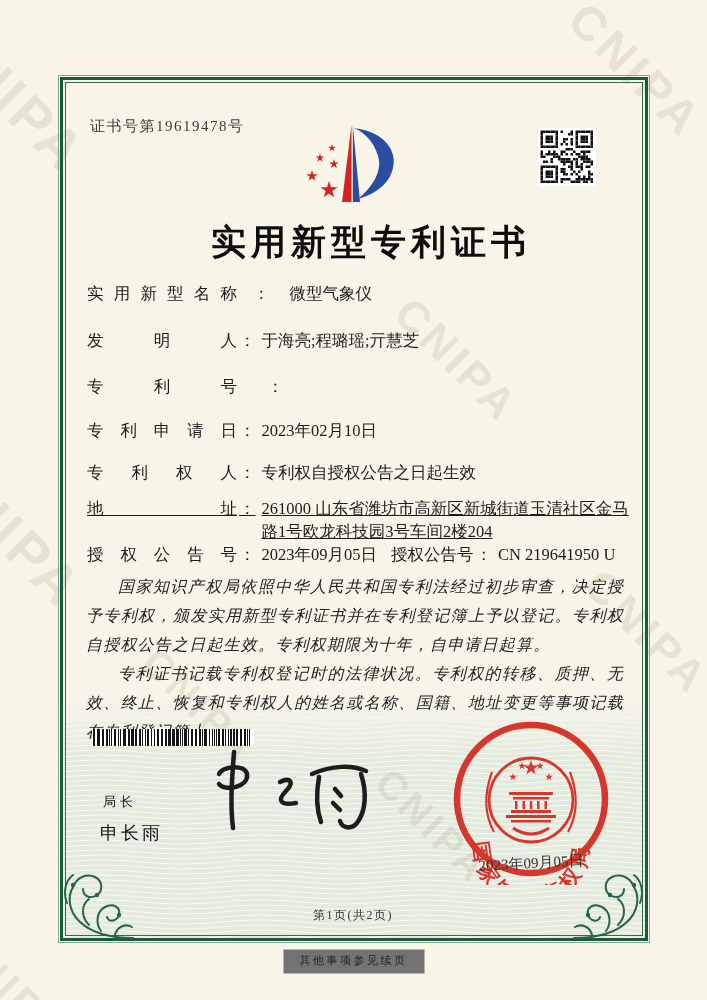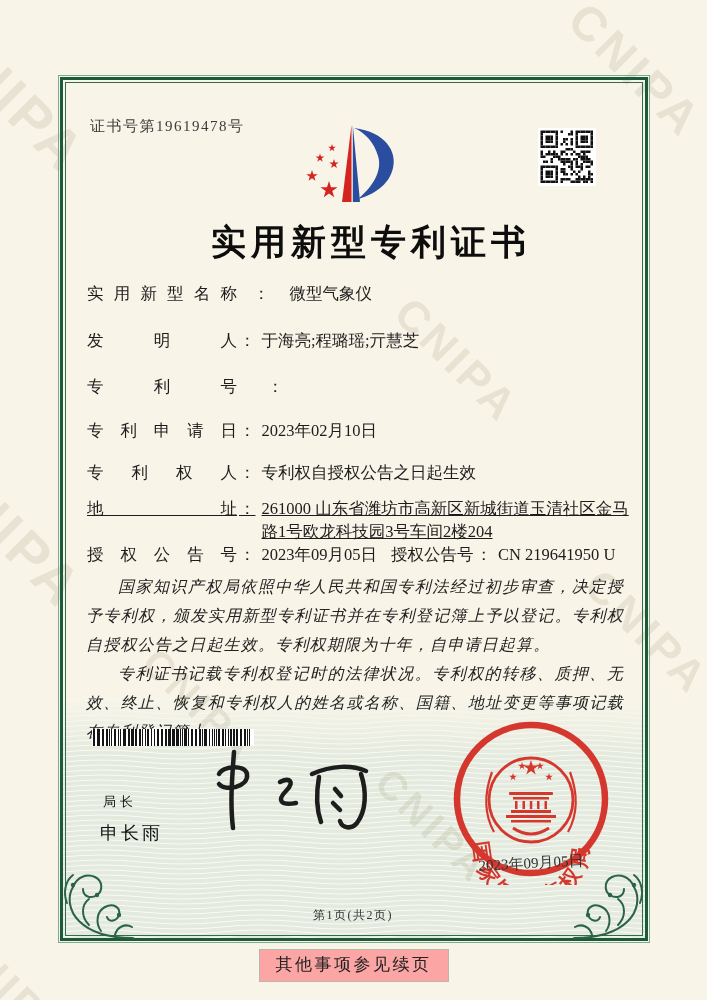--- a/index.html
+++ b/index.html
@@ -42,22 +42,22 @@
     font-style:italic;letter-spacing:1.2px;text-align:justify;color:#222;}
   .legal p{margin:0;text-indent:2em;}
   .barcode{position:absolute;left:92px;top:729px;}
   .signer-title{position:absolute;left:103px;top:793px;font-size:13px;letter-spacing:4px;font-family:"Liberation Sans","DejaVu Sans",sans-serif;color:#111;}
   .signer-name{position:absolute;left:100px;top:821px;font-size:18px;letter-spacing:3px;font-family:"Liberation Sans","DejaVu Sans",sans-serif;color:#111;}
   .signature{position:absolute;left:200px;top:744px;}
   .seal{position:absolute;left:449px;top:717px;mix-blend-mode:multiply;}
   .page-indicator{position:absolute;left:58px;top:907px;width:590px;text-align:center;font-size:12px;letter-spacing:1.5px;color:#333;z-index:6;}
   .note-box{
     position:absolute;left:50%;top:949px;transform:translateX(-50%);
-    border:1px solid #b9b7a8;background:#fca5a5;padding:3px 16px 5px;
-    font-size:17px;letter-spacing:2.5px;color:#222;white-space:nowrap;z-index:6;
+    border:1px solid #b9b7a8;background:#737373;padding:3px 16px 5px;
+    font-size:11px;letter-spacing:2.5px;color:#222;white-space:nowrap;z-index:6;
   }
 </style>
 </head>
 <body>
 
 <div class="page">
 
   <div id="wm-layer">
       <span class="wm" style="left: -35px; top: 5px; font-size: 56px;">CNIPA</span>
       <span class="wm" style="left: 596px; top: -8px; font-size: 48px;">CNIPA</span>

